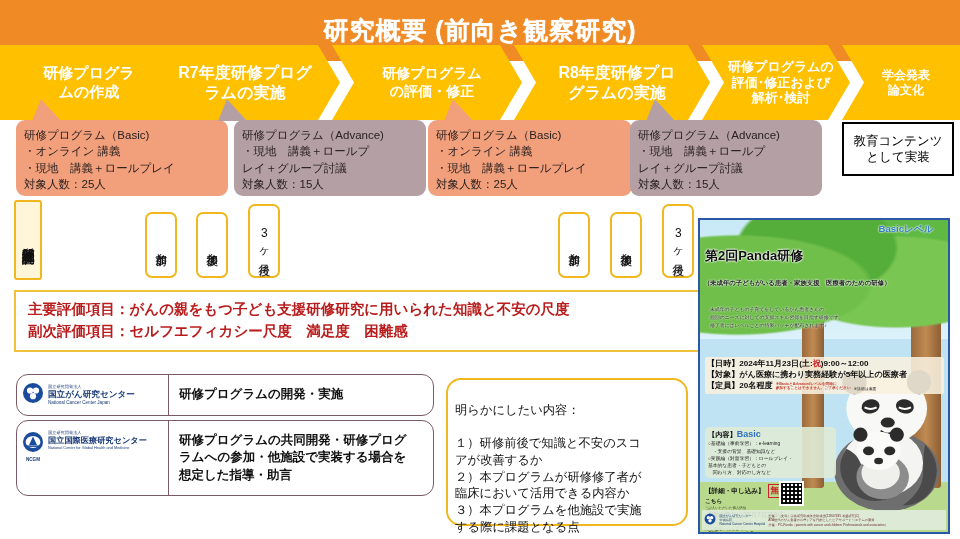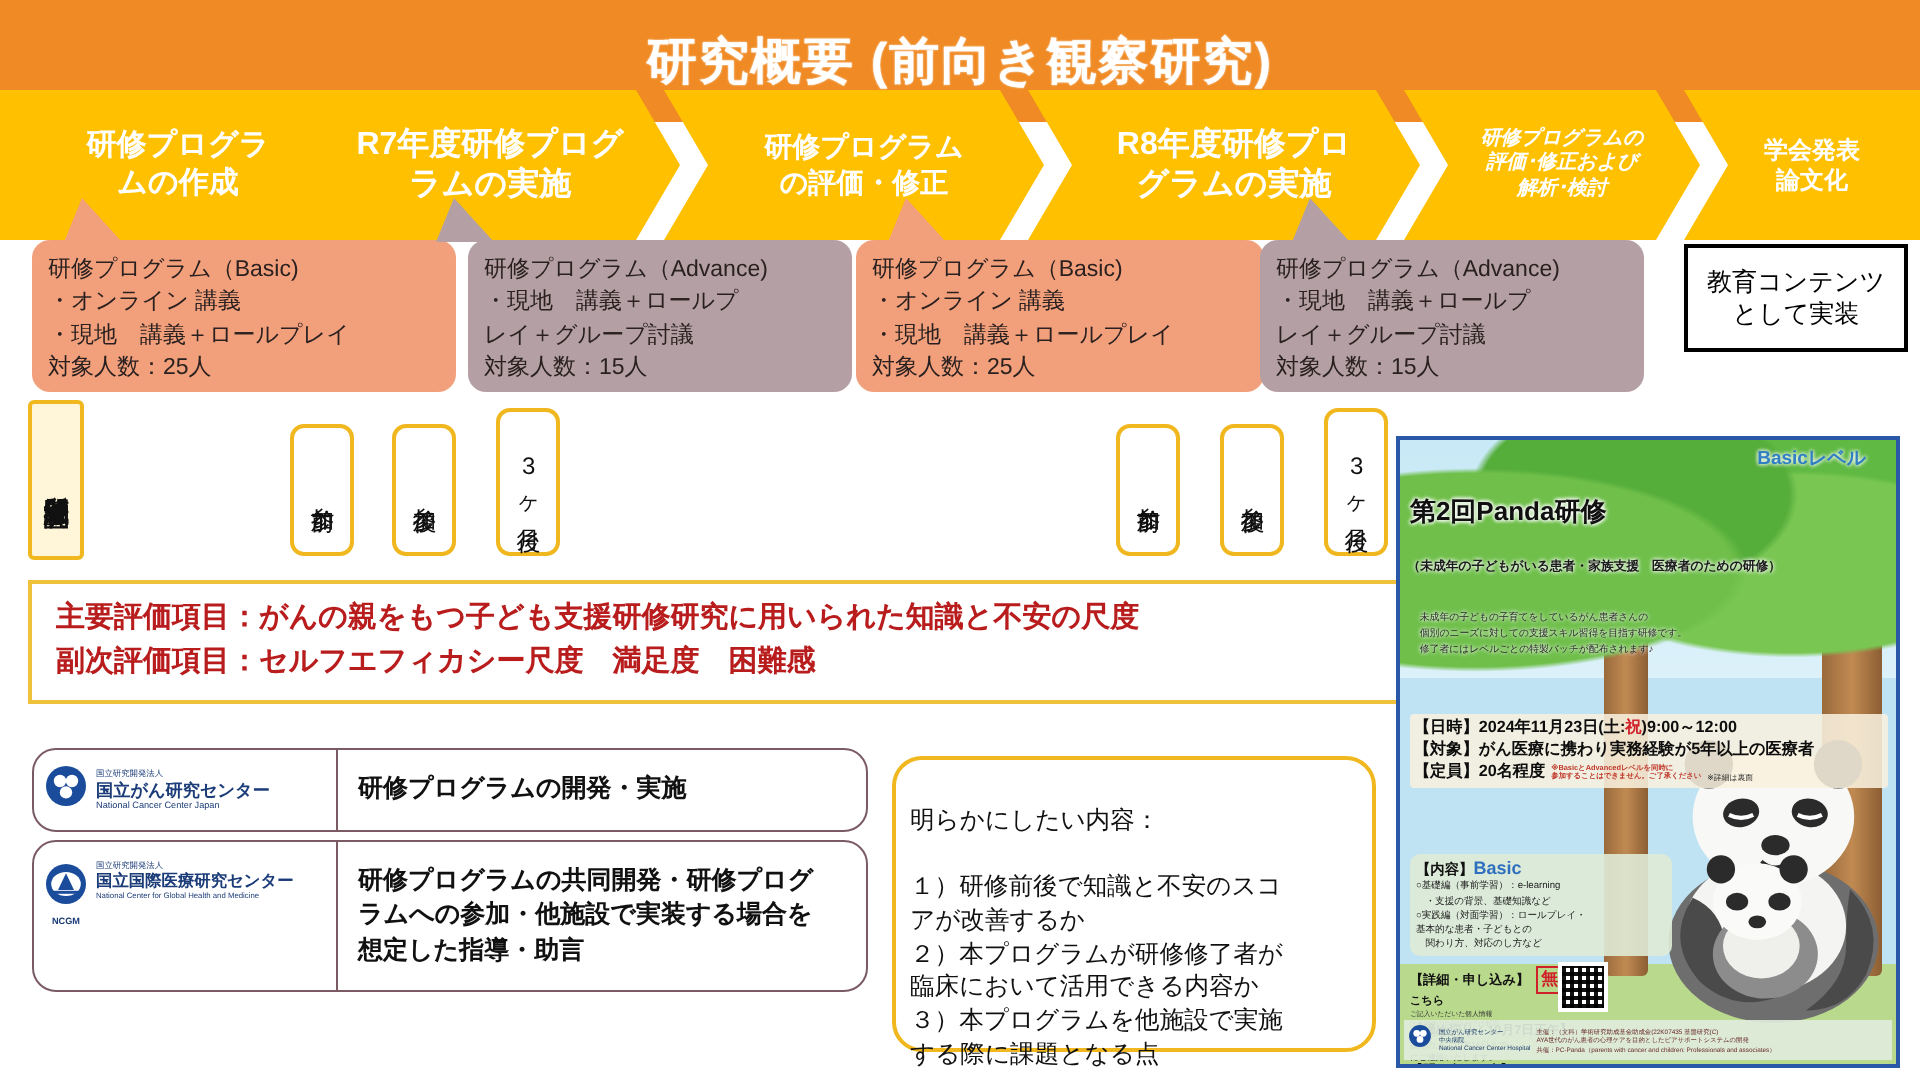--- a/index.html
+++ b/index.html
@@ -111,21 +111,21 @@
   }
   .logo-cell {
     width: 152px; flex: 0 0 152px;
     border-right: 1.5px solid #7A5B63;
     height: 100%;
     display:flex; align-items:center; gap:4px; padding-left:5px;
   }
   .logo-mark { flex: 0 0 auto; }
   .logo-txt { line-height: 1.18; }
   .logo-txt .l1 { font-size: 4.2px; color:#1B3C78; letter-spacing:0; }
-  .logo-txt .l2 { font-size: 8.6px; color:#1B3C78; font-weight: bold; white-space:nowrap; }
+  .logo-txt .l2 { font-size: 8.6px; color:#1B3C78; font-weight: bold; white-space:nowrap;font-family:Liberation Mono, monospace; }
   .logo-txt .l3 { font-size: 4.6px; color:#1B3C78; white-space:nowrap; }
   .org-desc {
     padding: 0 6px 0 10px;
     font-size: 12.5px; font-weight: bold; color: #111; line-height: 1.38;
     white-space: pre-line;
   }
 
   
   .aims {
     position: absolute;
@@ -263,21 +263,21 @@
 ラムの実施</span>
     </div>
     <div class="chev" style="left:332px;width:190px;font-size:14px;clip-path:polygon(0 0,168px 0,190px 50%,168px 100%,0 100%,22px 50%);">
       <span style="white-space:pre-line">研修プログラム
 の評価・修正</span>
     </div>
     <div class="chev" style="left:514px;width:196px;font-size:16px;clip-path:polygon(0 0,174px 0,196px 50%,174px 100%,0 100%,22px 50%);">
       <span style="white-space:pre-line">R8年度研修プロ
 グラムの実施</span>
     </div>
-    <div class="chev" style="left:702px;width:148px;font-size:10px;clip-path:polygon(0 0,126px 0,148px 50%,126px 100%,0 100%,22px 50%);font-style:italic;">
+    <div class="chev" style="left:702px;width:148px;font-size:13px;clip-path:polygon(0 0,126px 0,148px 50%,126px 100%,0 100%,22px 50%);">
       <span style="white-space:pre-line">研修プログラムの
 評価･修正および
 解析･検討</span>
     </div>
     <div class="chev" style="left:842px;width:118px;font-size:12px;clip-path:polygon(0 0,118px 0,118px 100%,118px 100%,0 100%,22px 50%);align-items:center;">
       <span style="white-space:pre-line">学会発表
 論文化</span>
     </div>
   </div>
 

